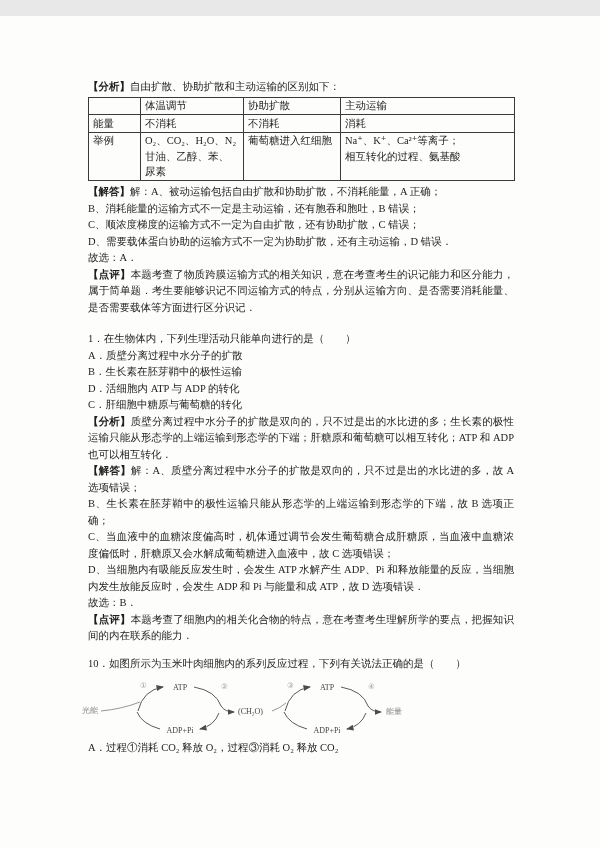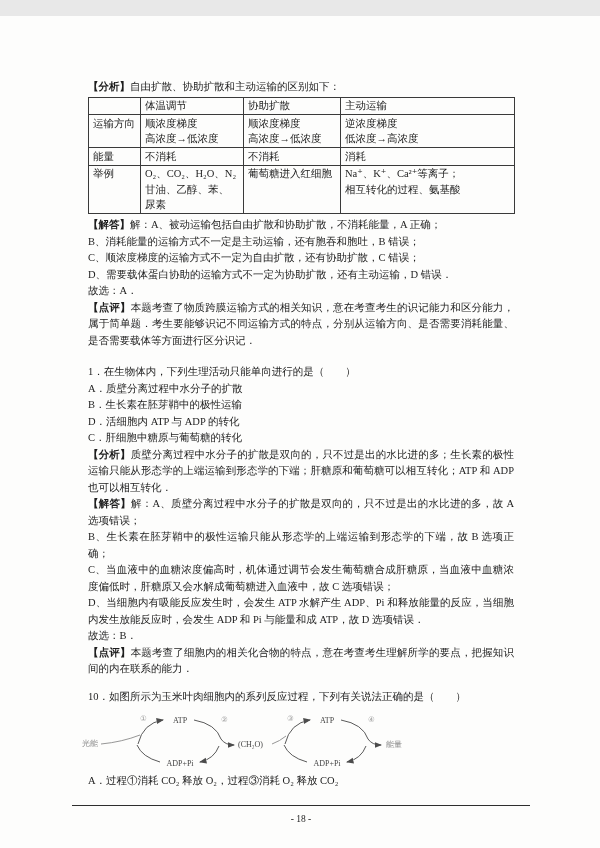--- a/index.html
+++ b/index.html
@@ -69,29 +69,20 @@
           <col style="width:103px">
           <col style="width:97px">
           <col style="width:174px">
         </colgroup>
       <tbody>
           <tr>
         <td></td>
         <td>体温调节</td>
         <td>协助扩散</td>
         <td>主动运输</td>
-      </tr>
-      <tr>
-        <td>运输方向</td>
-        <td>顺浓度梯度
-高浓度→低浓度</td>
-        <td>顺浓度梯度
-高浓度→低浓度</td>
-        <td>逆浓度梯度
-低浓度→高浓度</td>
       </tr>
       <tr>
         <td>能量</td>
         <td>不消耗</td>
         <td>不消耗</td>
         <td>消耗</td>
       </tr>
       <tr>
         <td>举例</td>
         <td>O₂、CO₂、H₂O、N₂
@@ -170,16 +161,13 @@
         <text class="dg-num" x="207" y="11">③</text>
         <text class="dg-num" x="288" y="12">④</text>
         <text class="dg-text-faint" x="306" y="37">能量</text>
       </svg>
     </div>
 
     <p class="para">A．过程①消耗 CO₂ 释放 O₂，过程③消耗 O₂ 释放 CO₂</p>
 
   </div>
 
-  <div class="footer">
-    <span>- 18 -</span>
-  </div>
 </div>
 
 </body></html>

